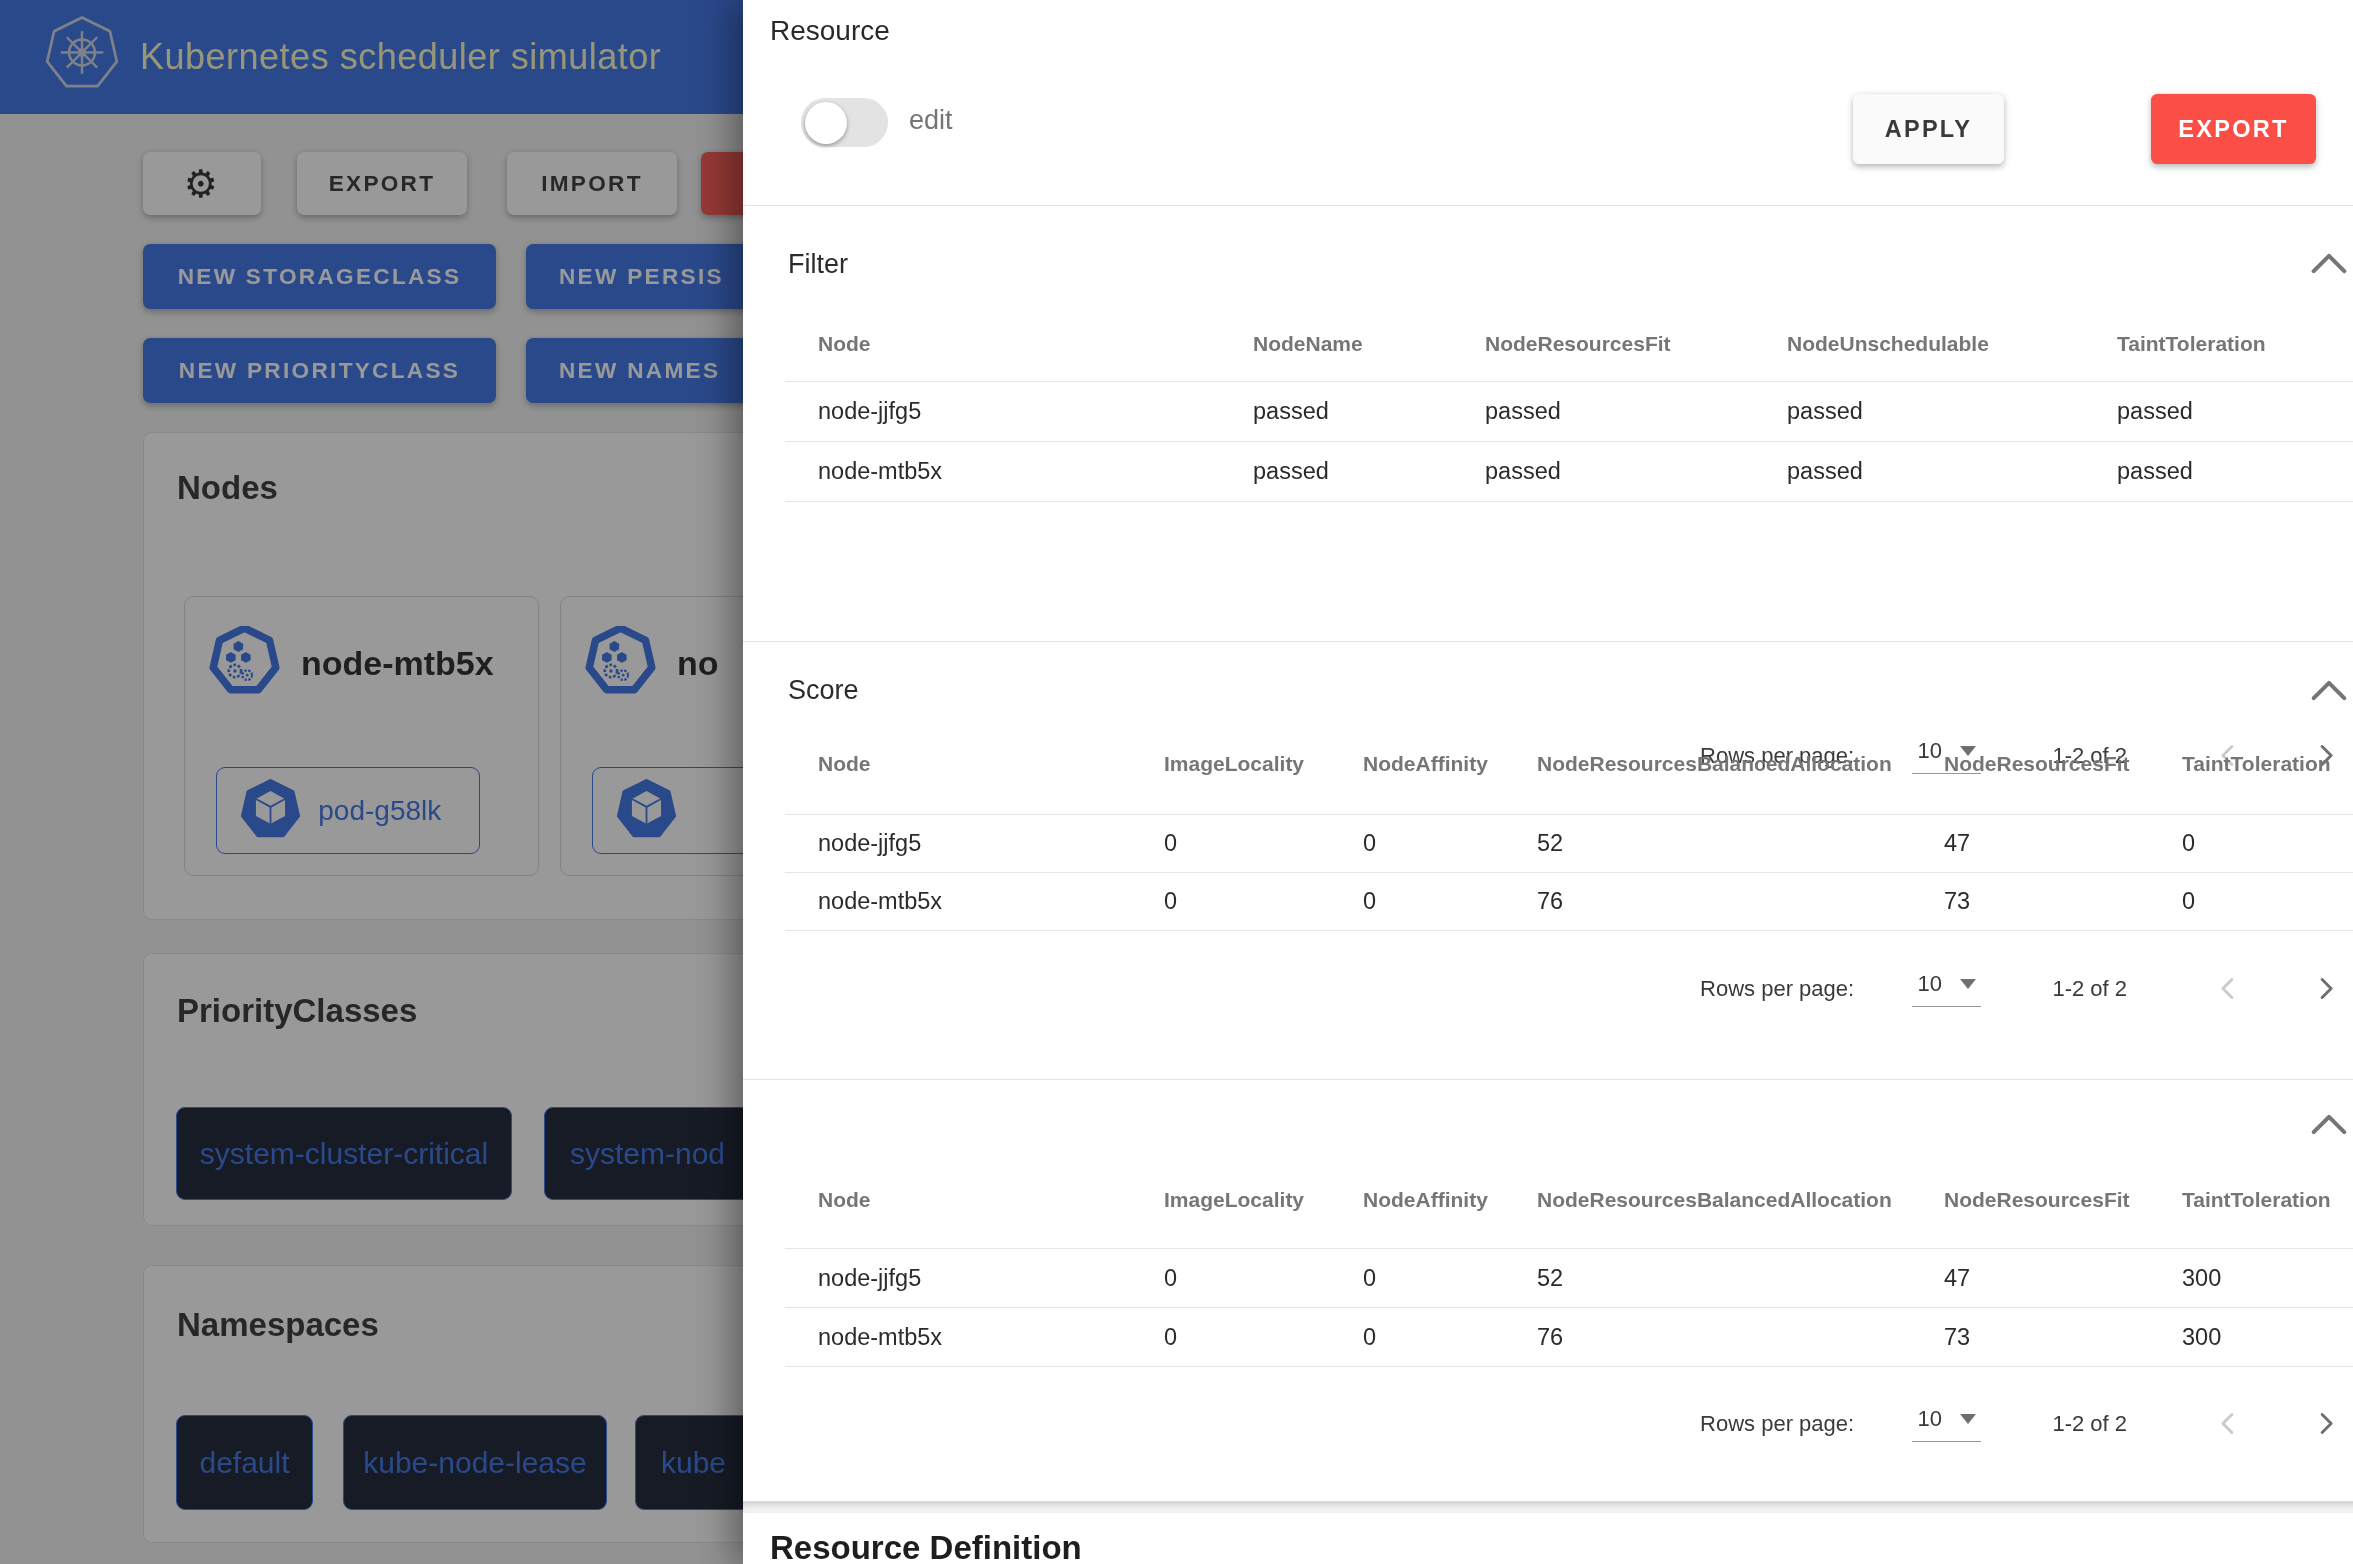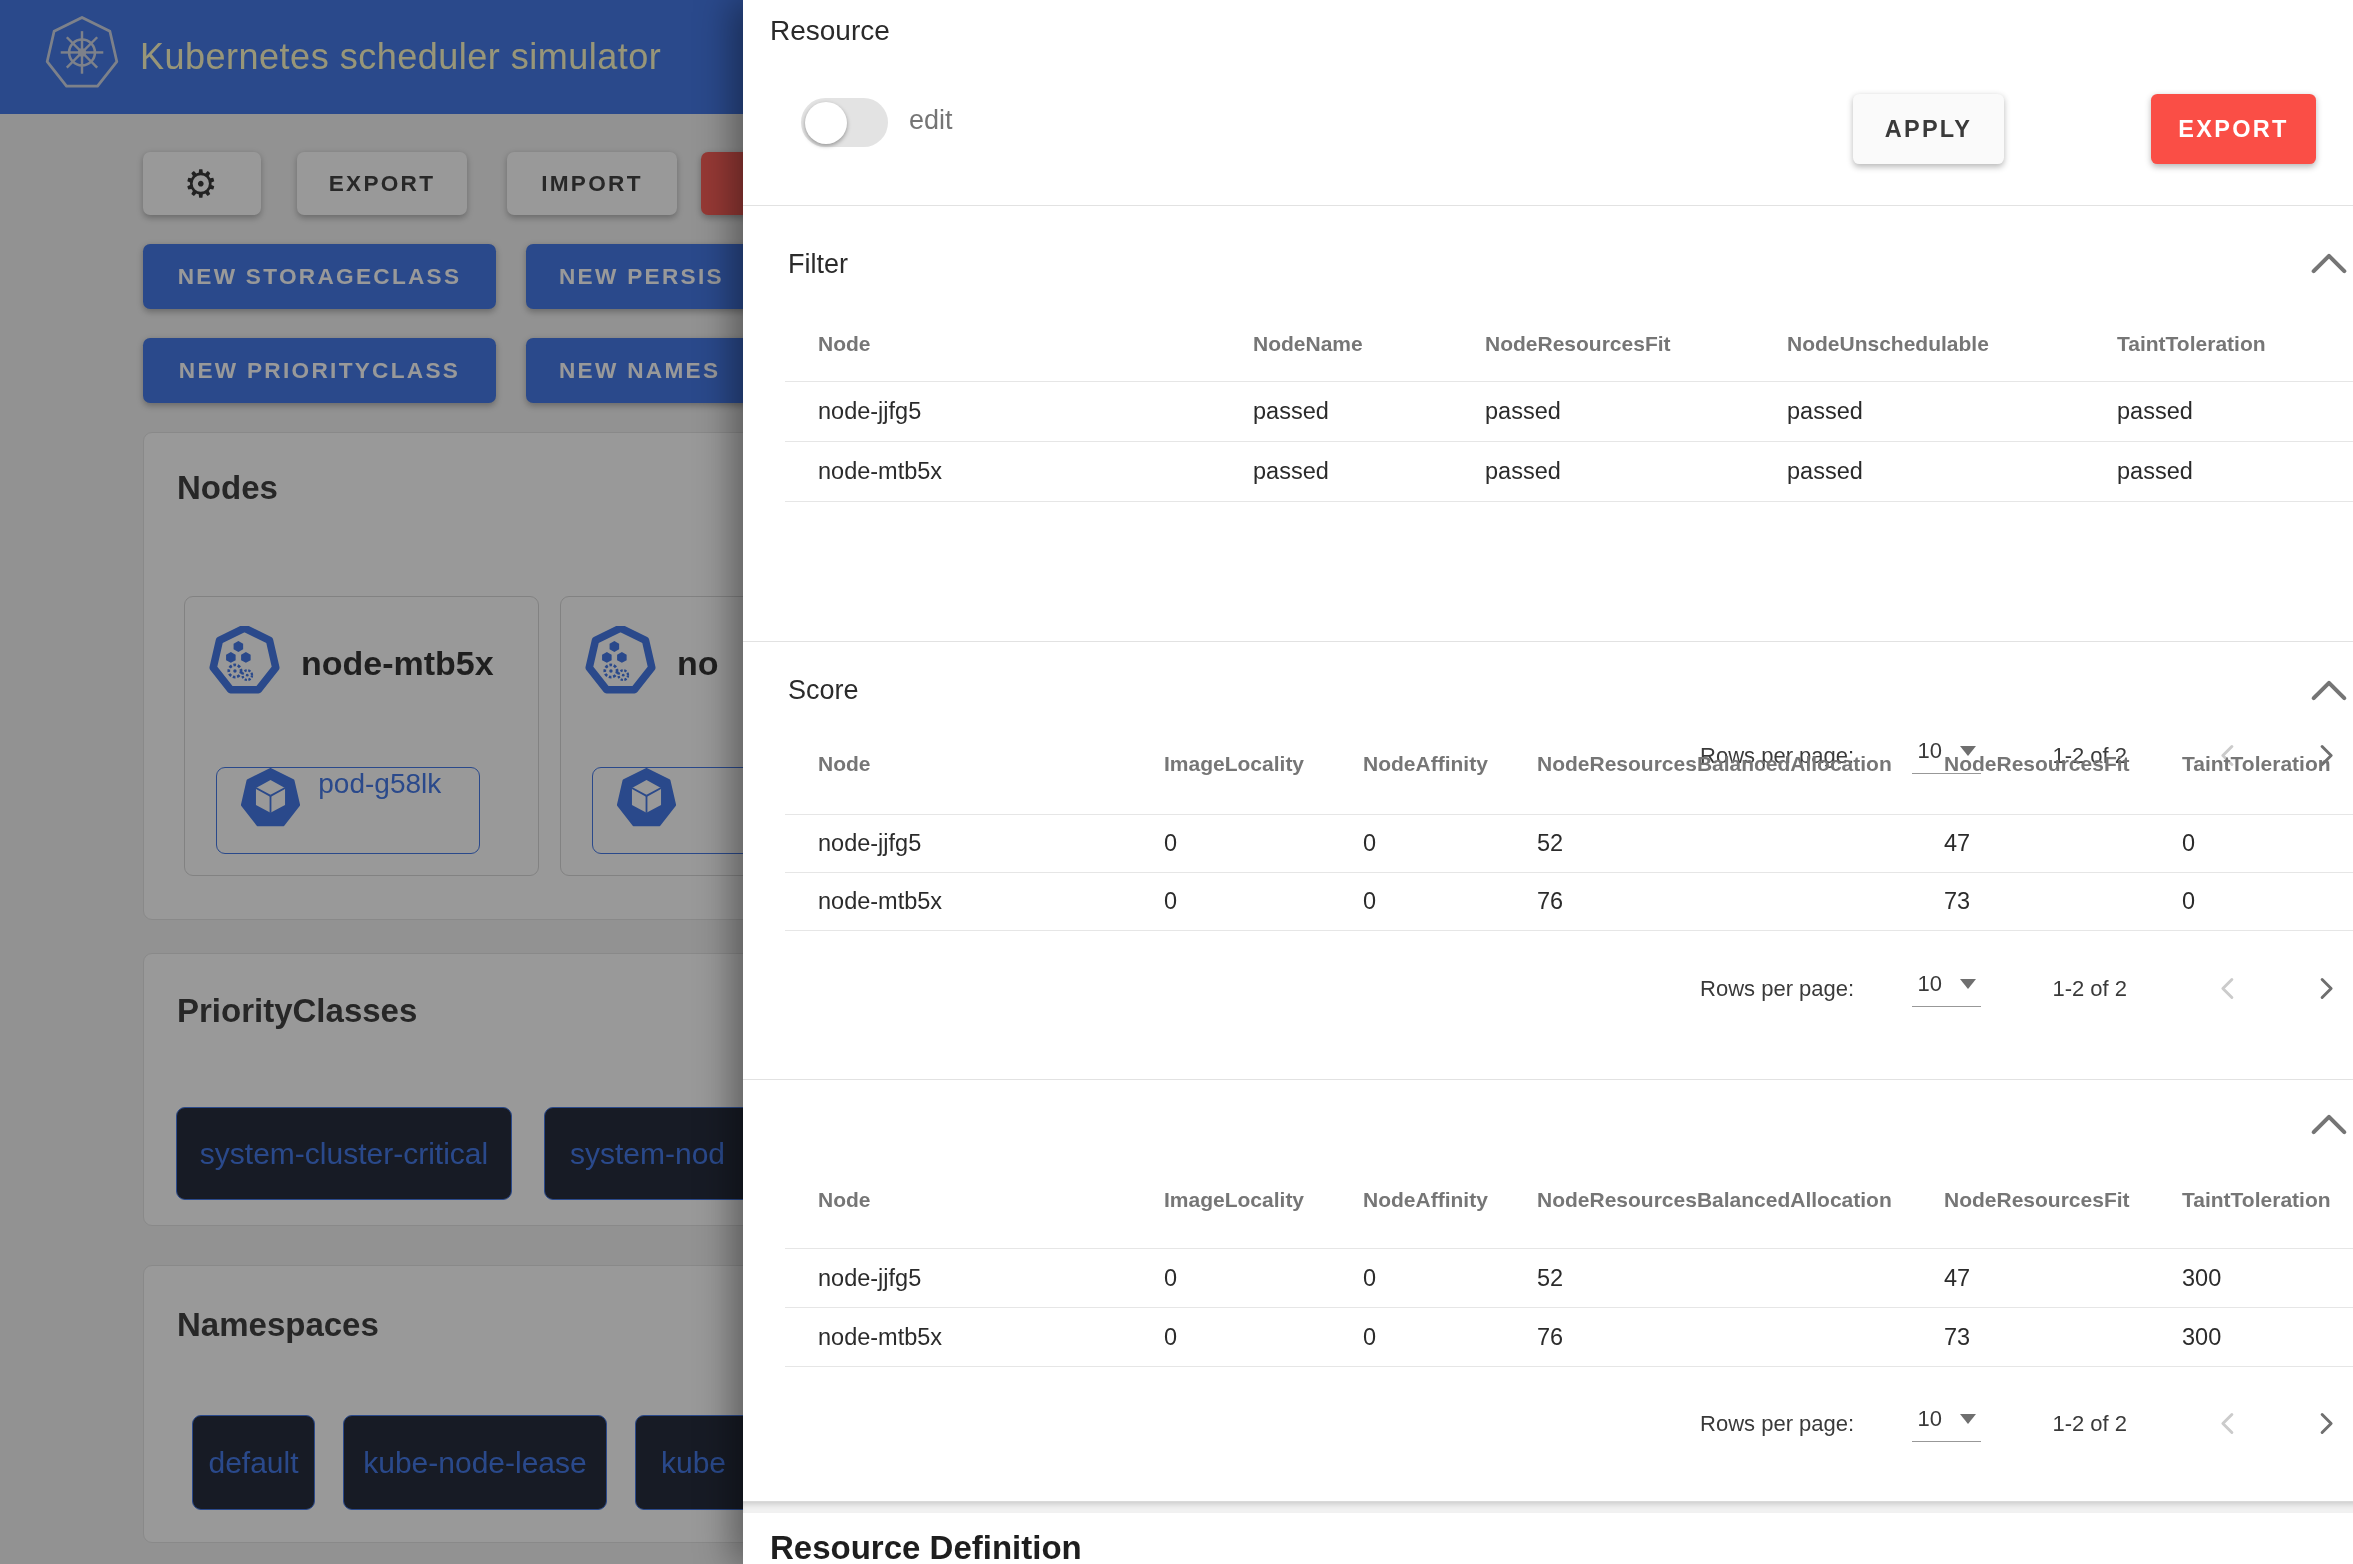--- a/index.html
+++ b/index.html
@@ -39,32 +39,32 @@
   .card h2{font-size:33px;font-weight:bold;color:#2e2e2e;position:absolute;left:33px;white-space:nowrap;}
   .card-nodes{top:432px;height:488px;}
   .card-priority{top:953px;height:273px;}
   .card-ns{top:1265px;height:278px;}
 
   .node-card{position:absolute;top:163px;height:280px;background:#fff;border:1.8px solid #d5d5d5;border-radius:9px;}
   .node-card.n1{left:40px;width:355px;}
   .node-card.n2{left:416px;width:362px;}
   .node-icon{position:absolute;left:23.5px;top:29px;width:71px;height:71px;}
   .node-name{position:absolute;left:116px;top:47px;font-size:34px;font-weight:bold;color:#1f1f1f;white-space:nowrap;overflow:hidden;max-width:226px;}
-  .pod-chip{position:absolute;left:31px;top:170px;height:87px;border:1.8px solid var(--primary);border-radius:9px;background:#fff;display:flex;align-items:flex-start;cursor:pointer;}
+  .pod-chip{position:absolute;left:31px;top:170px;height:87px;border:1.8px solid var(--primary);border-radius:9px;background:#fff;display:flex;align-items:center;cursor:pointer;}
   .pod-chip.p1{width:264px;}
   .pod-chip.p2{width:280px;}
   .pod-icon{width:63px;height:63px;margin-left:22px;flex:0 0 auto;}
   .pod-label{margin-left:16.3px;font-size:28px;color:var(--primary);white-space:nowrap;}
 
   .chip{position:absolute;height:93px;border:1.8px solid var(--primary);border-radius:9px;color:var(--primary);
     font-size:30px;display:flex;align-items:center;justify-content:center;background:#0f172a;white-space:nowrap;cursor:pointer;text-align:right;}
   .chip.cut{justify-content:flex-start;padding-left:25px;overflow:hidden;}
   .pc1{left:32px;top:153px;width:336px;}
   .pc2{left:400px;top:153px;width:362px;}
-  .ns1{left:48px;top:149px;width:123px;height:95px;}
+  .ns1{left:32px;top:149px;width:137px;height:95px;}
   .ns2{left:199px;top:149px;width:264px;height:95px;}
   .ns3{left:491px;top:149px;width:235px;height:95px;}
 
   
   .scrim{position:absolute;inset:0;background:rgba(33,33,33,.46);z-index:50;}
 
   
   .dialog{position:absolute;left:707px;top:0;width:1646px;height:1565px;background:#fff;z-index:100;
     box-shadow:-11px 0 34px rgba(0,0,0,.38);margin-left:36px;}
   .dlg-top{position:absolute;left:0;top:0;width:100%;height:206px;border-bottom:1.8px solid var(--divider);}

